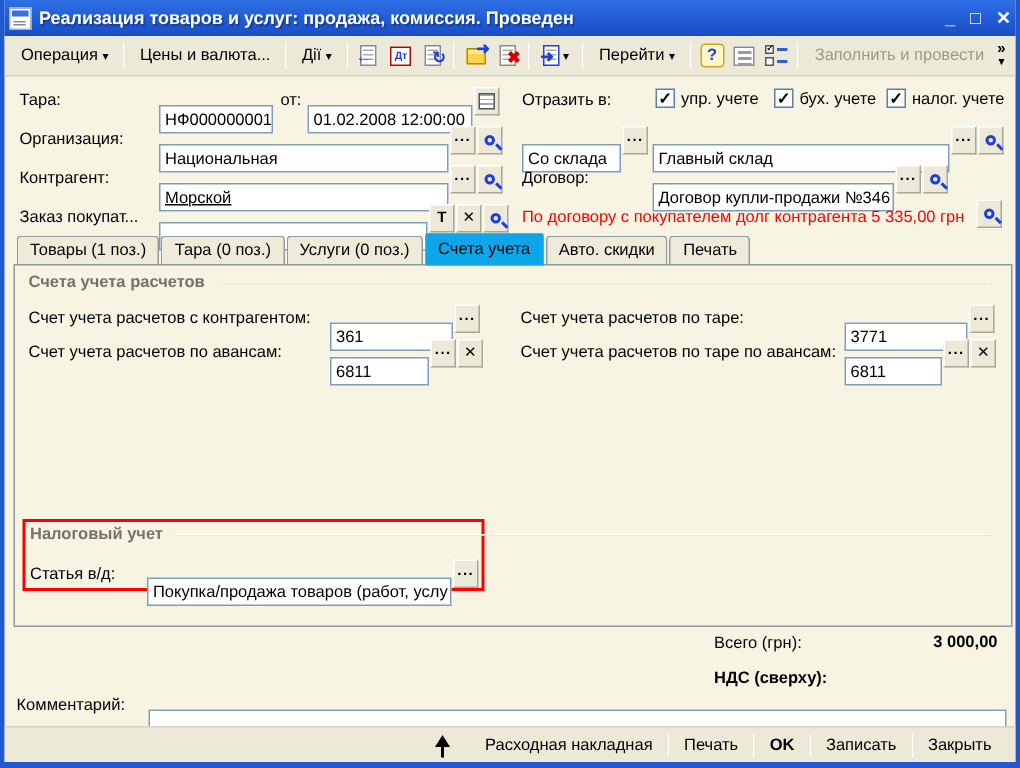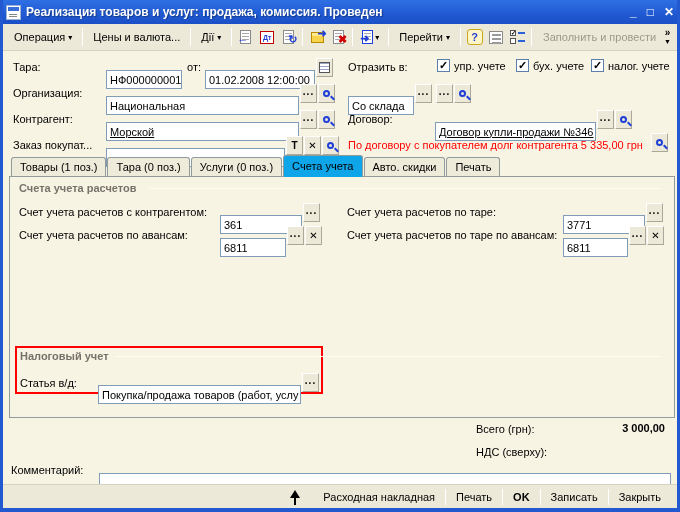--- a/index.html
+++ b/index.html
@@ -245,20 +245,23 @@
   </div>
   <div class="row" style="left:345px;top:84px;">
     <div class="fld" style="width:66px;">
       <span>Со склада</span>
     </div>
     <div class="sbtn dots">
         <span>...</span>
       </div>
   </div>
   <div class="row" style="left:432px;top:84px;">
+    <div class="fld" style="width:198px;">
+      <span>Главный склад</span>
+    </div>
     <div class="sbtn dots">
         <span>...</span>
       </div>
     <div class="sbtn">
         <span class="mglass"></span>
       </div>
   </div>
 
   <span class="lbl" style="left:10px;top:113px;text-align:right;">Контрагент:</span>
   <div class="row" style="left:103px;top:110px;">
@@ -267,21 +270,21 @@
     </div>
     <div class="sbtn dots">
         <span>...</span>
       </div>
     <div class="sbtn">
         <span class="mglass"></span>
       </div>
   </div>
   <span class="lbl" style="left:345px;top:113px;">Договор:</span>
   <div class="row" style="left:432px;top:110px;">
-    <div class="fld" style="width:161px;text-decoration:underline;">
+    <div class="fld" style="width:161px;">
       <span>Договор купли-продажи №346</span>
     </div>
     <div class="sbtn dots">
         <span>...</span>
       </div>
     <div class="sbtn">
         <span class="mglass"></span>
       </div>
   </div>
 
@@ -373,21 +376,21 @@
     <div class="fld" style="width:203px;">
       <span>Покупка/продажа товаров (работ, услу</span>
     </div>
     <div class="sbtn dots">
         <span>...</span>
       </div>
   </div>
 
   <span class="lbl" style="left:473px;top:423px;">Всего (грн):</span>
   <span class="lbl bold" style="right:12px;top:422px;text-align:right;">3 000,00</span>
-  <span class="lbl" style="left:473px;top:446px;">НДС (сверху):</span>
+  <span class="lbl" style="left:473px;top:446px;font-weight:bold;">НДС (сверху):</span>
   <span class="lbl bold" style="right:12px;top:445px;text-align:right;"></span>
 
   <span class="lbl" style="left:8px;top:464px;">Комментарий:</span>
   <div class="row" style="left:96px;top:461px;">
     <div class="fld" style="width:572px;height:18px;">
       <span></span>
     </div>
   </div>
 
   <div class="footer">

